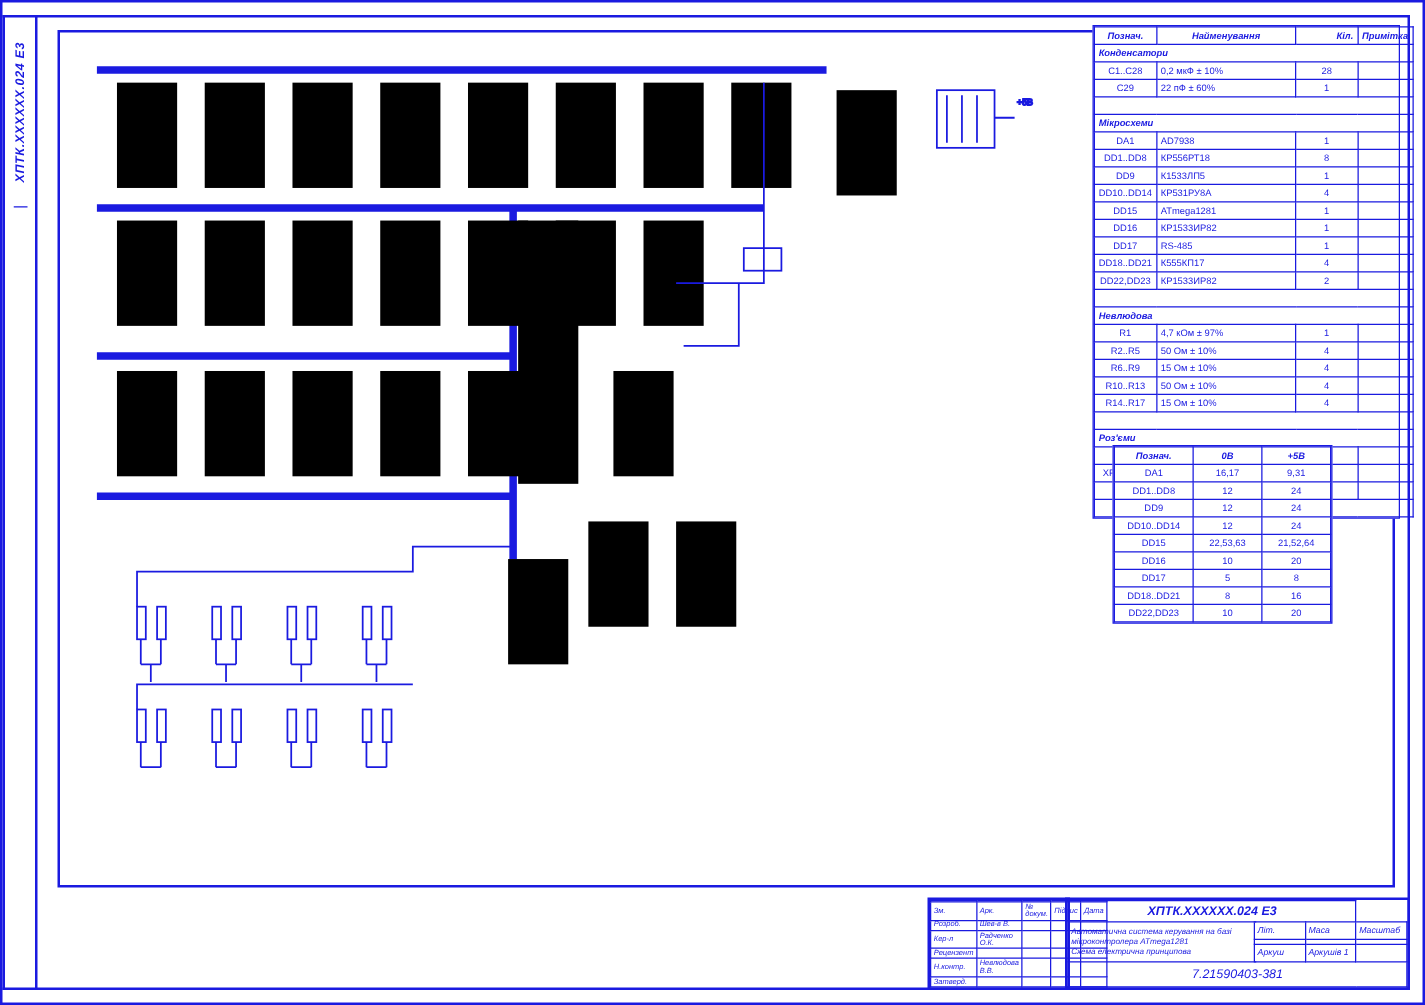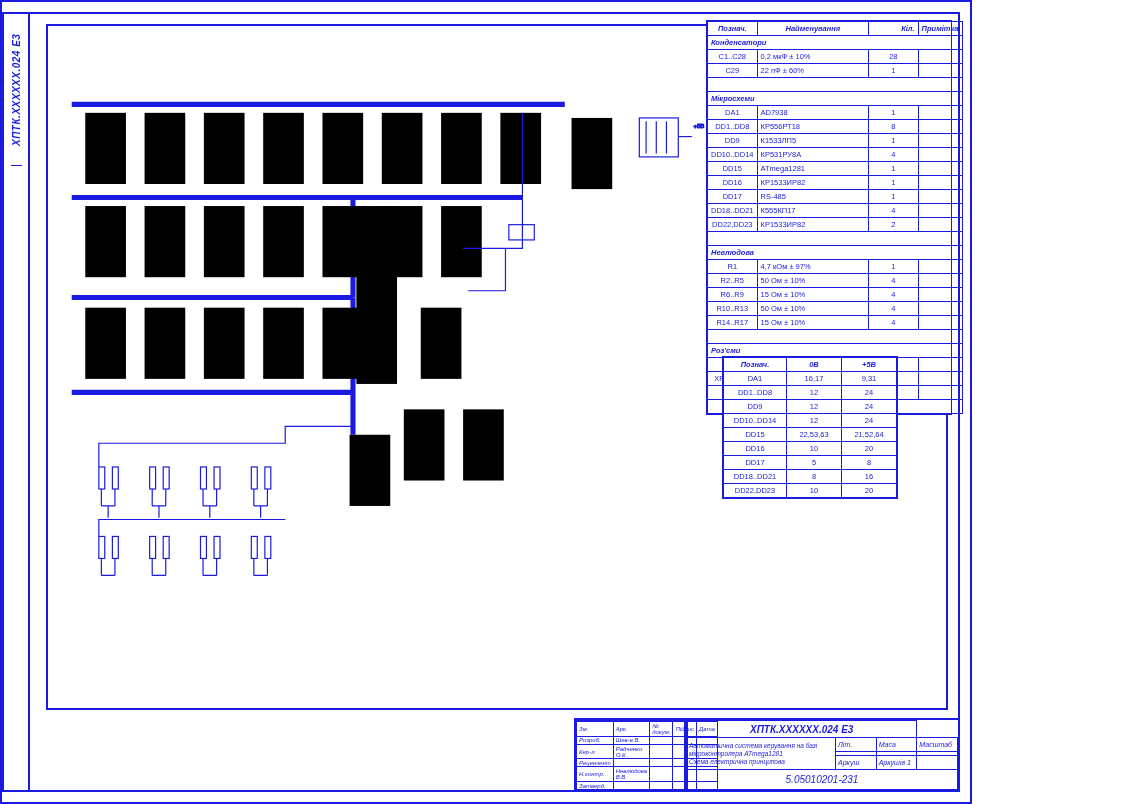--- a/index.html
+++ b/index.html
@@ -1,17 +1,17 @@
 <!DOCTYPE html>
 <html><head>
 <meta charset="utf-8">
 <style>
   html,body{margin:0;padding:0;background:#fff;color:#1a1ae0;font-family:Arial,Helvetica,sans-serif}
   .sheet{
-    position:relative;width:972px;height:804px;
+    position:relative;width:1140px;height:804px;
     border:2px solid #1a1ae0;box-sizing:border-box;
   }
   .inner{
     position:absolute;left:26px;top:10px;right:10px;bottom:10px;
     border:2px solid #1a1ae0;
   }
   .art{
     position:absolute;left:16px;top:10px;right:10px;bottom:80px;
     border:2px solid #1a1ae0;
   }
@@ -523,19 +523,19 @@
             <td></td>
             <td></td>
             <td></td>
           </tr>
       <tr>
         <td class="c">Аркуш</td>
             <td class="c">Аркушів 1</td>
             <td></td>
       </tr>
       <tr>
-        <td colspan="5" class="code">5.05010201-231</td>
+        <td colspan="5" class="code">7.21590403-381</td>
       </tr>
     </tbody>
       </table>
   </div>
 
 </div>
 
 </body></html>

